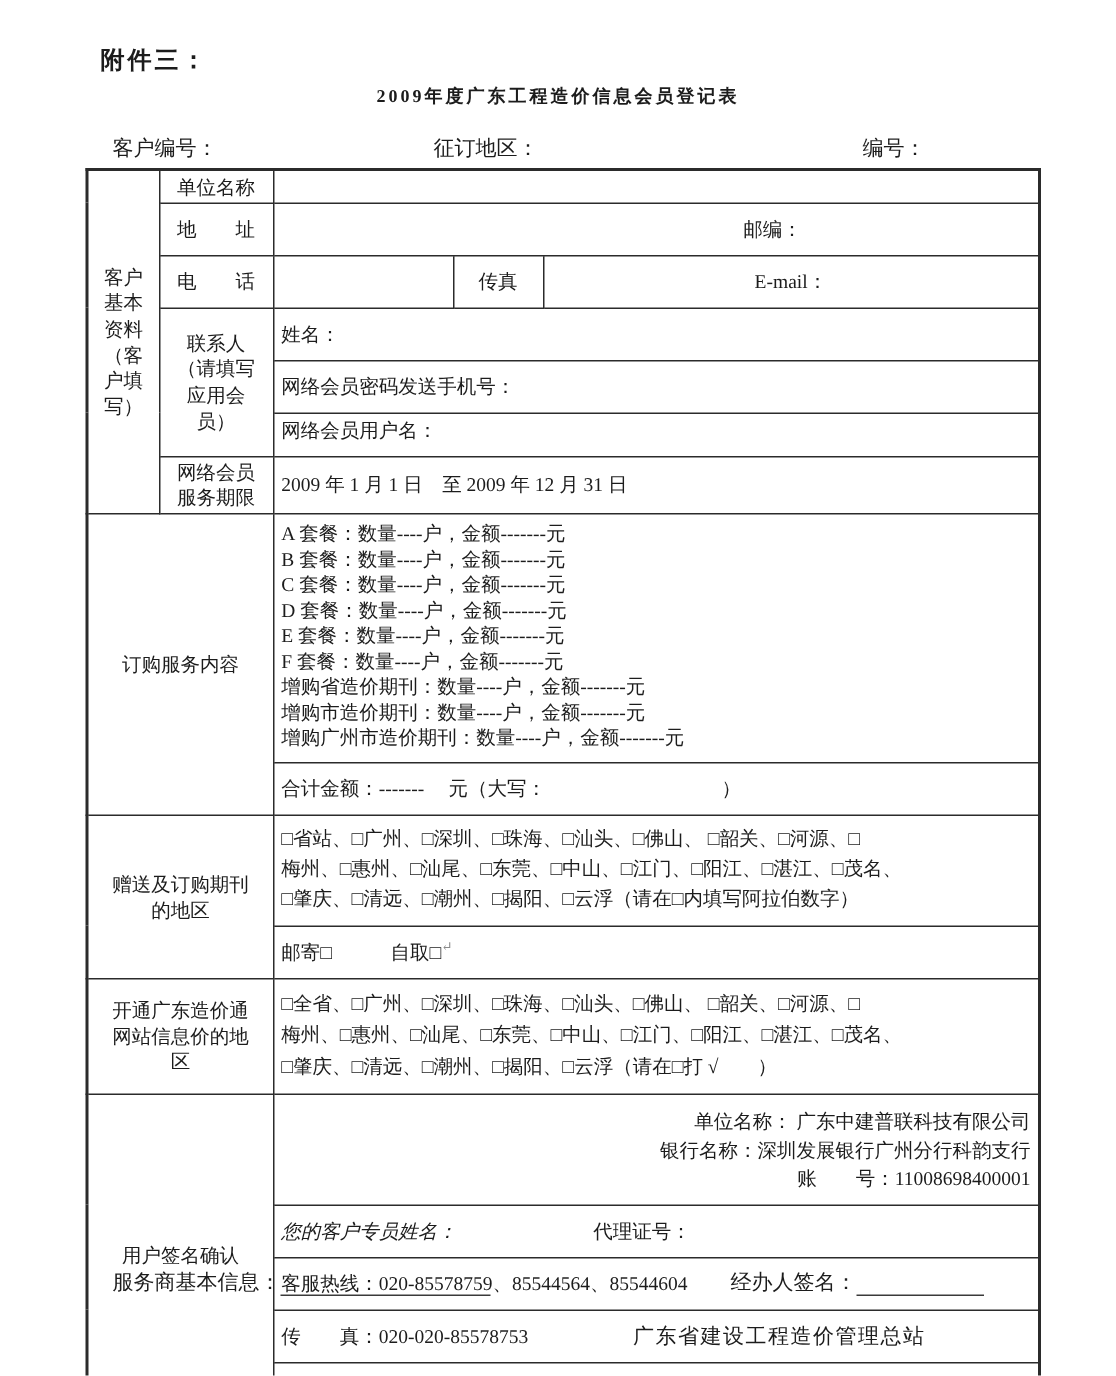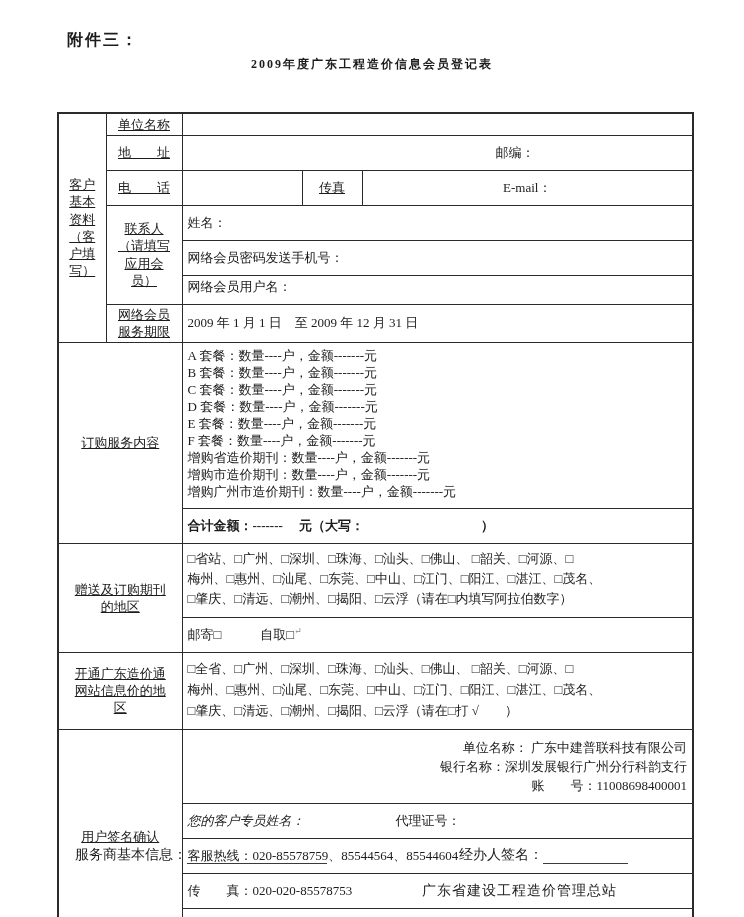--- a/index.html
+++ b/index.html
@@ -20,57 +20,62 @@
   .meta .m3 { position:absolute; left:518px; }
 
   table.reg {
     position:absolute; left:57px; top:112px;
     border-collapse:collapse; table-layout:fixed; width:635px;
     font-size:13px;
   }
   table.reg { border:2px solid #2b2b2b; }
   td { border:1px solid #2b2b2b; padding:8px 5px; vertical-align:middle; overflow:hidden; }
 
-  .lbl { text-align:center; white-space:pre-line; line-height:1.32; padding:1px 2px;text-decoration:underline; }
+  .lbl { text-align:center; white-space:pre-line; line-height:1.32; padding:1px 2px; }
   .fill { }
 
   .cell-postcode span.off { display:inline-block; margin-left:308px; }
   .cell-center { text-align:center; }
 
   .cell-username { vertical-align:top; padding-top:2px; }
 
   .cell-packages { vertical-align:top; padding-top:4px; line-height:17px; white-space:pre-line; }
-  .cell-total { line-height:18px;font-weight:bold; }
+  .cell-total { line-height:18px; }
 
   .cell-regions { vertical-align:top; padding-top:5px; line-height:20px; white-space:pre-line; }
   .cell-regions2 { vertical-align:top; padding-top:5px; line-height:21px; white-space:pre-line; }
 
   .cell-company { line-height:19px; white-space:pre-line;text-align:right; }
   .cell-specialist .sp1 { display:inline-block; width:208px;font-style:italic; }
 
   .cell-remarks { vertical-align:top; padding-top:2px; }
 
   .pmark { font-size:9px; color:#8a8a8a; vertical-align:super; }
 
   .footer-sign { position:absolute; top:846px; left:57px; width:635px; font-size:14px; }
   .sign-left { position:absolute; left:18px; top:0; }
   .uline { display:inline-block; border-bottom:1px solid #3a3a3a; height:15px; vertical-align:bottom; }
   .uline.u1 { width:140px; }
-  .sign-right { position:absolute; left:402px; top:0; }
+  .sign-right { position:absolute; left:430px; top:0; }
   .uline.u2 { width:85px; }
   .org { position:absolute; left:422px; top:882px; font-size:14px; letter-spacing:1px; }
 </style>
 </head>
 <body>
 
 <div class="page">
 
   <div class="attachment">附件三：</div>
   <div class="title">2009年度广东工程造价信息会员登记表</div>
 
+  <div class="meta">
+    <span class="m1">客户编号：</span>
+    <span class="m2">征订地区：</span>
+    <span class="m3">编号：</span>
+  </div>
 
   <table class="reg">
     <colgroup>
       <col style="width:48px">
         <col style="width:76px">
         <col style="width:120px">
         <col style="width:60px">
         <col style="width:331px">
     </colgroup>
 

